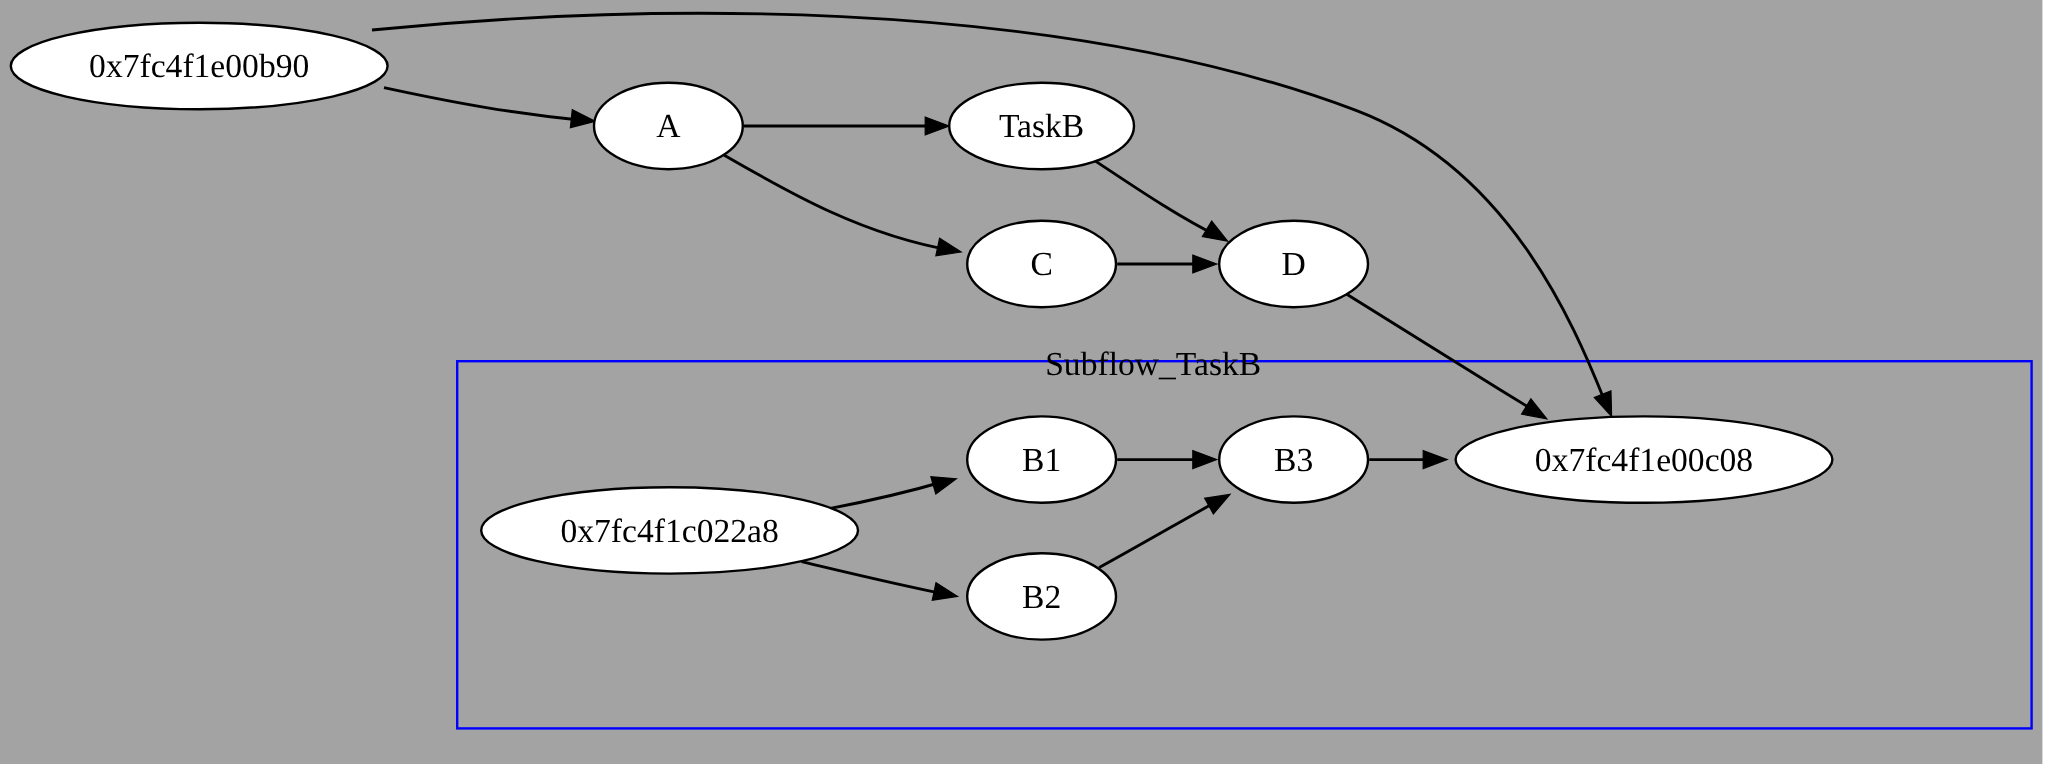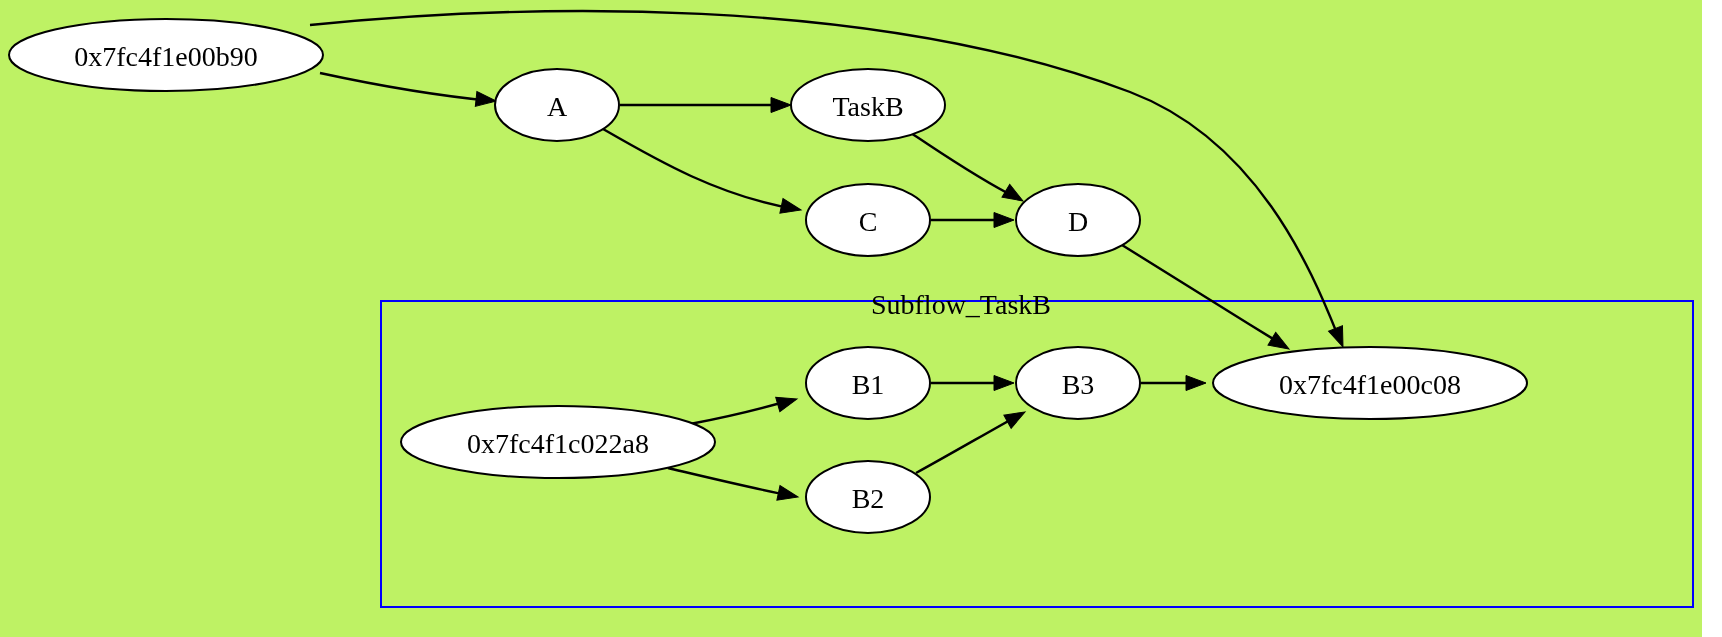--- a/index.html
+++ b/index.html
@@ -1,17 +1,17 @@
 <!DOCTYPE html>
 <html><head>
 <meta charset="utf-8">
 <style>
   html,body{margin:0;padding:0;background:#ffffff;}
   body{font-family:"Liberation Serif","DejaVu Serif",serif;}
-  #canvas{position:relative;width:1702px;height:637px;background:#bef264;overflow:hidden;}
+  #canvas{position:relative;width:1702px;height:637px;background:#a3a3a3;overflow:hidden;}
   #graph-svg{position:absolute;left:0;top:0;width:1722px;height:637px;}
   .node-label{font-family:"Liberation Serif","DejaVu Serif",serif;fill:#000000;text-anchor:middle;dominant-baseline:central;}
   .cluster-label{font-family:"Liberation Serif","DejaVu Serif",serif;fill:#000000;text-anchor:middle;dominant-baseline:central;}
   .node-ellipse{fill:#ffffff;stroke:#000000;stroke-width:2;}
   .edge-path{fill:none;stroke:#000000;stroke-width:2.4;}
   .arrow-head{fill:#000000;stroke:#000000;stroke-width:1;}
   .cluster-box{fill:none;stroke-width:2;}
 </style>
 </head>
 <body>

